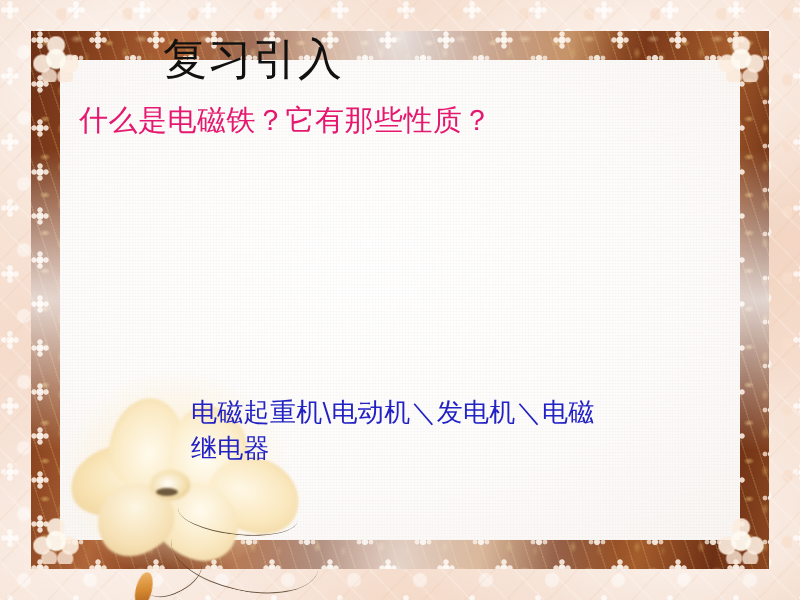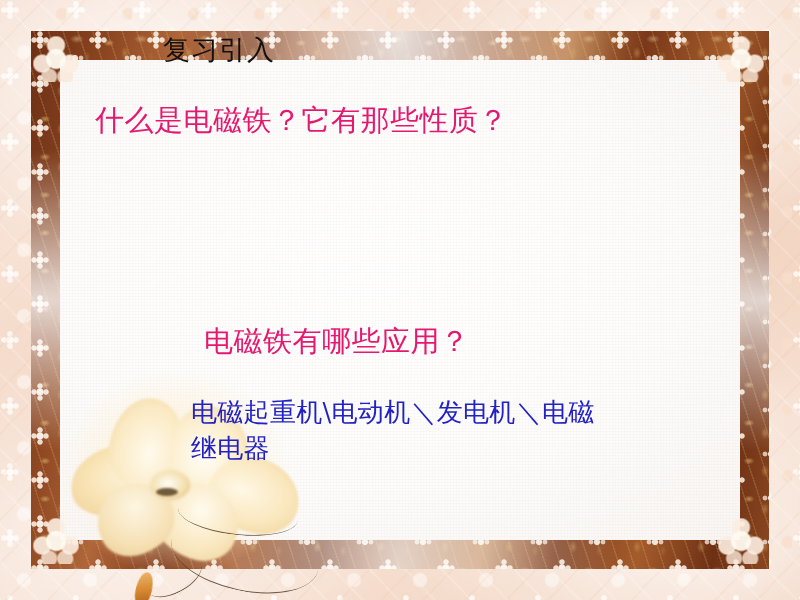--- a/index.html
+++ b/index.html
@@ -138,36 +138,35 @@
   .content {
     position: absolute;
     inset: 0;
   }
 
   .slide-title {
     position: absolute;
     left: 163px;
     top: 36px;
     font-family: "DejaVu Serif", "Liberation Serif", serif;
-    font-size: 27px;
+    font-size: 44px;
     line-height: 1.06;
     color: #111111;
     letter-spacing: 1px;
     white-space: nowrap;
   }
 
   .q-heading {
     position: absolute;
     font-family: "DejaVu Serif", "Liberation Serif", serif;
     font-size: 29px;
     line-height: 1.15;
     color: #e4186e;
     white-space: nowrap;
     letter-spacing: 0.5px;
-    margin-left: 16px;
   }
   .q1 { left: 79px;  top: 104px; }
   .q2 { left: 188px; top: 325px; }
 
   .body-text {
     position: absolute;
     font-family: "DejaVu Serif", "Liberation Serif", serif;
     font-size: 26px;
     line-height: 36px;
     color: #2121c4;
@@ -309,19 +308,18 @@
     <div class="bud"></div>
   </div>
 
   <div class="content">
 
     <div class="slide-title">复习引入</div>
 
     <div class="q-heading q1">什么是电磁铁？它有那些性质？</div>
 
 
-    <div class="q-heading q2">电磁铁有哪些应用？</div>
 
     <div class="body-text b2"><span>电磁起重机\电动机＼发电机＼电磁</span>
 <span>继电器</span></div>
 
   </div>
 </div>
 
 </body></html>

